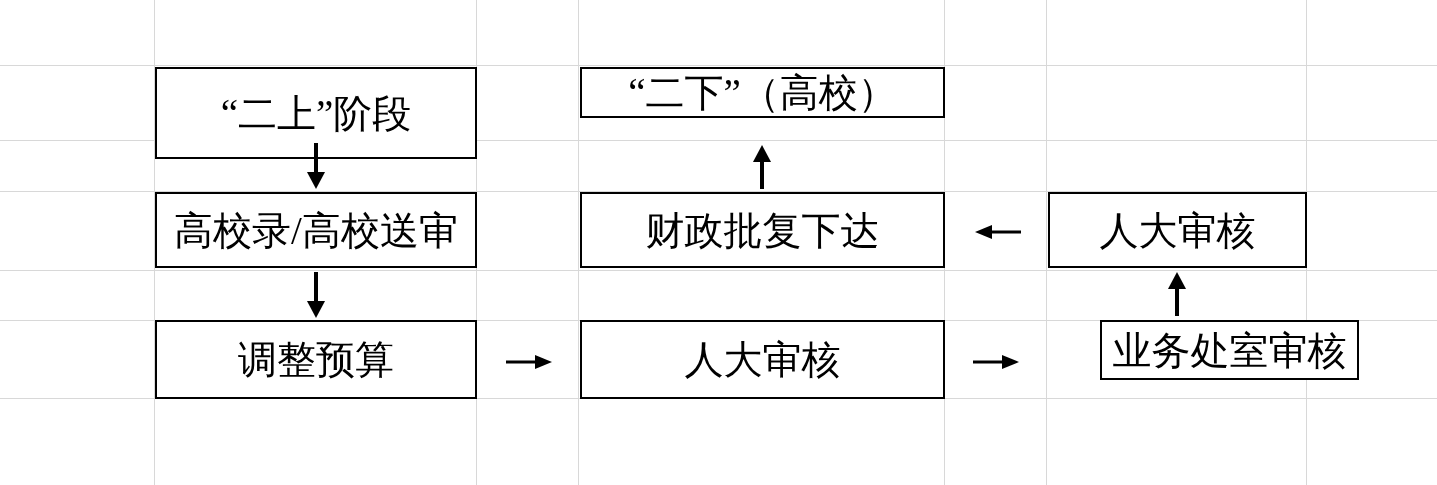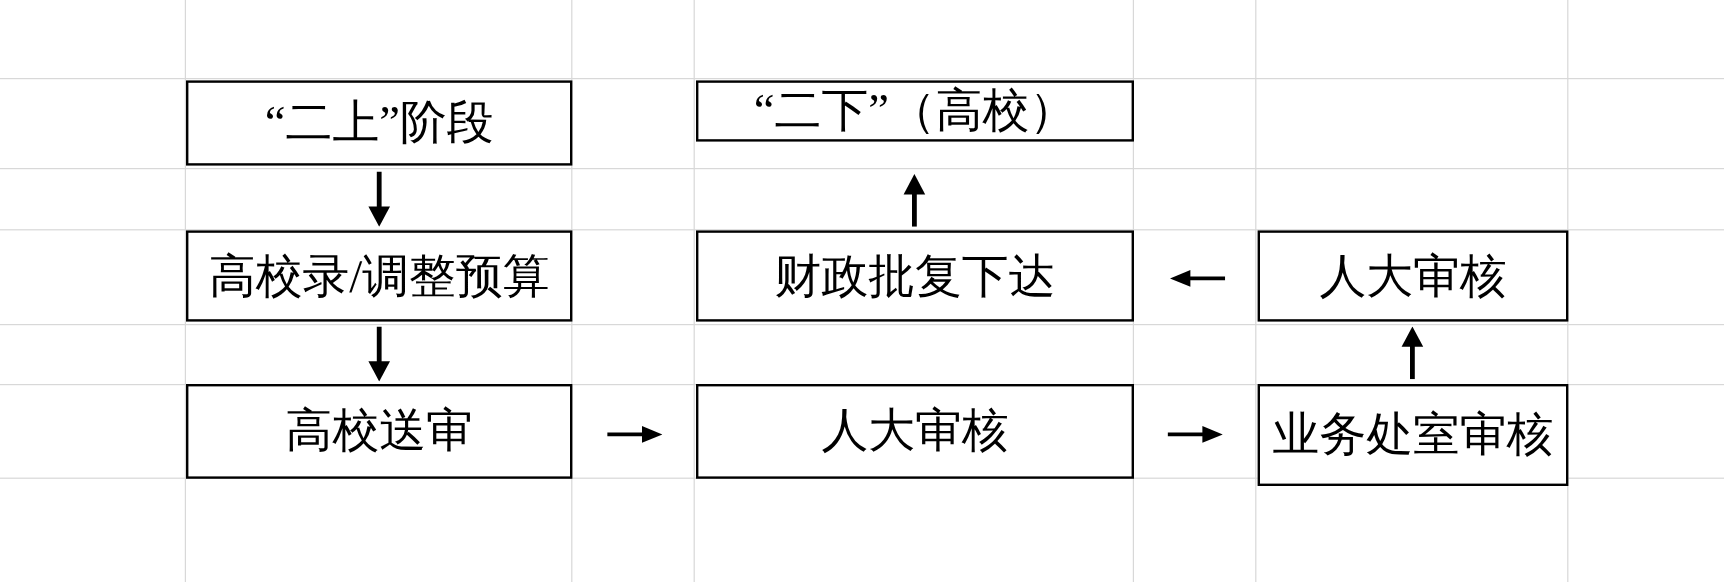--- a/index.html
+++ b/index.html
@@ -42,30 +42,30 @@
   <div class="gridline-v" style="left:944px"></div>
   <div class="gridline-v" style="left:1046px"></div>
   <div class="gridline-v" style="left:1306px"></div>
   <div class="gridline-h" style="top:65px"></div>
   <div class="gridline-h" style="top:140px"></div>
   <div class="gridline-h" style="top:191px"></div>
   <div class="gridline-h" style="top:270px"></div>
   <div class="gridline-h" style="top:320px"></div>
   <div class="gridline-h" style="top:398px"></div>
 
-  <div class="node" style="left:155px;top:67px;width:322px;height:71px">“二上”阶段</div>
+  <div class="node" style="left:155px;top:67px;width:322px;height:92px">“二上”阶段</div>
   <div class="node" style="left:580px;top:67px;width:365px;height:51px">“二下”（高校）</div>
 
-  <div class="node" style="left:155px;top:192px;width:322px;height:76px">高校录/调整预算</div>
+  <div class="node" style="left:155px;top:192px;width:322px;height:76px">高校录/高校送审</div>
   <div class="node" style="left:580px;top:192px;width:365px;height:76px">财政批复下达</div>
   <div class="node" style="left:1048px;top:192px;width:259px;height:76px">人大审核</div>
 
-  <div class="node" style="left:155px;top:320px;width:322px;height:79px">高校送审</div>
+  <div class="node" style="left:155px;top:320px;width:322px;height:79px">调整预算</div>
   <div class="node" style="left:580px;top:320px;width:365px;height:79px">人大审核</div>
-  <div class="node" style="left:1048px;top:320px;width:259px;height:85px">业务处室审核</div>
+  <div class="node" style="left:1100px;top:320px;width:259px;height:60px">业务处室审核</div>
 
   <div class="arrow" style="left:304px;top:143px">
     <svg width="24" height="46" viewBox="0 0 24 46">
       <line x1="12" y1="0" x2="12" y2="33" stroke="#000" stroke-width="4"></line>
       <polygon points="12,46 3,29 21,29" fill="#000"></polygon>
     </svg>
   </div>
   <div class="arrow" style="left:750px;top:145px">
     <svg width="24" height="44" viewBox="0 0 24 44">
       <line x1="12" y1="44" x2="12" y2="12" stroke="#000" stroke-width="4"></line>

